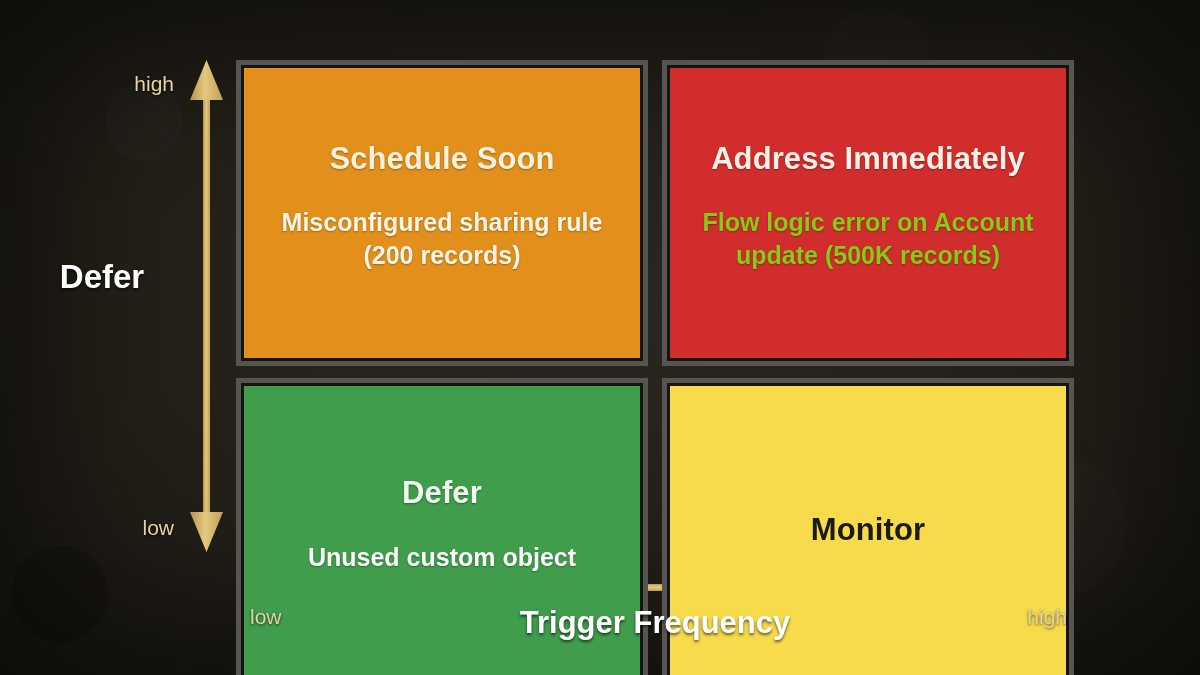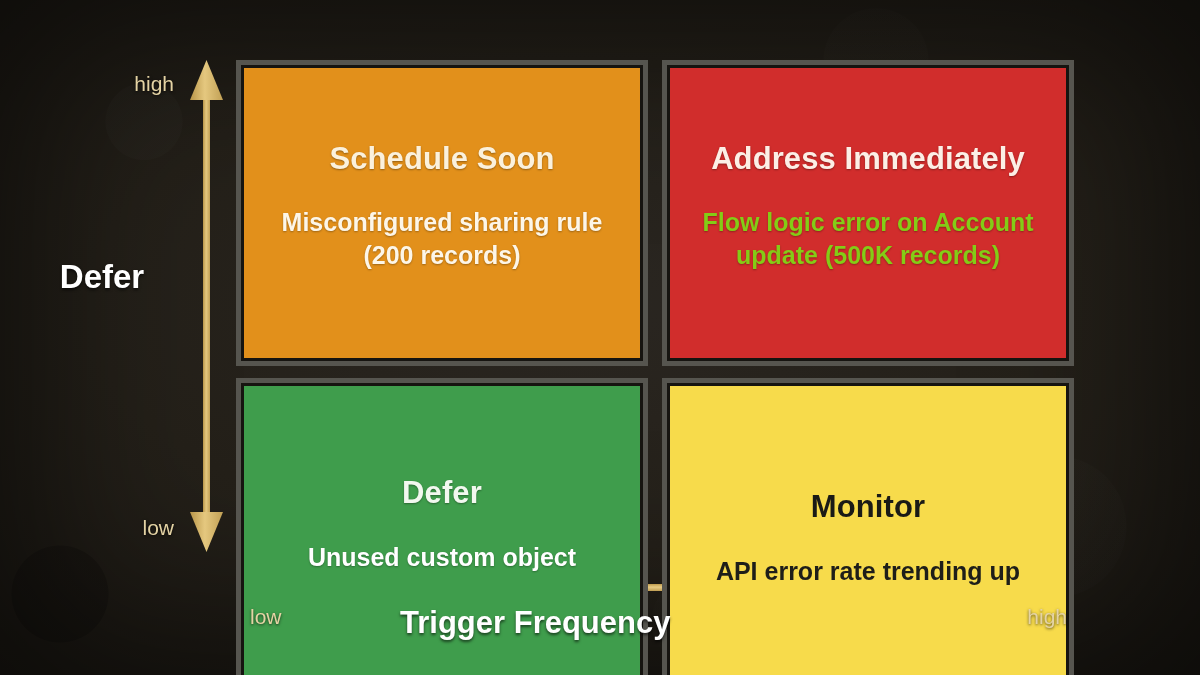--- a/index.html
+++ b/index.html
@@ -135,21 +135,21 @@
     top: 258px;
     width: 160px;
     text-align: center;
     font-size: 33px;
     line-height: 1.18;
   }
   #trigger-frequency-title {
     left: 400px;
     top: 605px;
     width: 510px;
-    text-align: left;
+    text-align: center;
     font-size: 31px;
   }
 
   .axis-end-label {
     position: absolute;
     color: #e4d3a4;
     font-size: 21px;
     font-weight: normal;
     z-index: 4;
     text-shadow: 0 1px 3px rgba(0,0,0,0.65);
@@ -225,18 +225,17 @@
       <div class="inner">
         <div class="cell-title">Defer</div>
         <div class="cell-desc">Unused custom object</div>
       </div>
     </div>
 
     <div class="cell q-yellow">
       <div class="fill"></div>
       <div class="inner">
         <div class="cell-title">Monitor</div>
-        <div class="cell-desc">API error rate trending up</div>
       </div>
     </div>
 
   </div>
 </div>
 
 </body></html>

